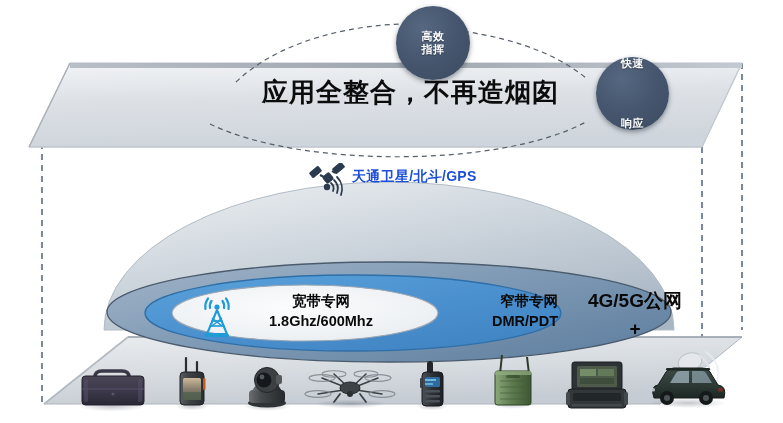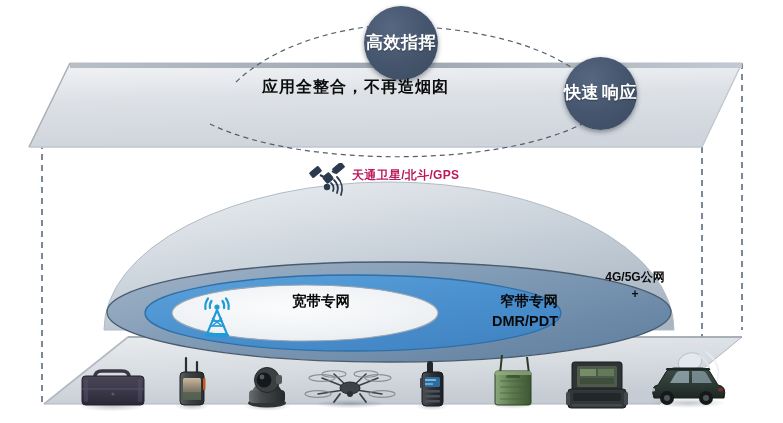--- a/index.html
+++ b/index.html
@@ -45,50 +45,51 @@
   }
   .capability-row .cap {
     font-size: 13.5px;
     font-weight: bold;
     color: #101010;
     letter-spacing: .2px;
   }
   .headline {
     left: 262px;
     top: 78px;
-    font-size: 16px;
+    font-size: 26px;
     letter-spacing: 1px;
     color: #0c0c0c;
   }
   .badge {
     position: absolute;
     border-radius: 50%;
     background: radial-gradient(circle at 36% 30%, #566781 0%, #46566e 48%, #3b4a60 100%);
     box-shadow: 0 2px 5px rgba(20,30,45,.45);
     color: #ffffff;
     font-weight: bold;
     display: flex;
-    flex-direction: row;
+    flex-direction: column;
     align-items: center;
     justify-content: center;
     text-align: center;
-    font-size: 17px;
+    font-size: 11px;
     line-height: 1.18;
     letter-spacing: .5px;
     text-shadow: 0 1px 1px rgba(0,0,0,.35);
+    margin-left: 32px;
   }
   #badge-ubiquitous { left: 162px; top: 57px;  width: 72px;  height: 72px; }
   #badge-efficient  { left: 364px; top: 6px;   width: 74px;  height: 74px; }
   #badge-rapid      { left: 564px; top: 57px;  width: 73px;  height: 73px; justify-content: space-between; }
 
   .sat-label {
     left: 352px;
     top: 169px;
-    font-size: 12px;
-    color: #be185d;
+    font-size: 14px;
+    color: #1d4ed8;
     letter-spacing: .3px;
   }
   #sat-icon {
     position: absolute;
     left: 308px;
     top: 163px;
     width: 42px;
     height: 38px;
   }
   #tower-icon {
@@ -108,22 +109,22 @@
   #label-broadband {
     left: 246px; top: 292px; width: 150px;
     font-size: 14.5px;
   }
   #label-narrowband {
     left: 438px; top: 292px; width: 120px;
     font-size: 14.5px;
     text-align: right;
   }
   #label-public {
-    left: 570px; top: 269px; width: 130px;
-    font-size: 12px;
+    left: 570px; top: 287px; width: 130px;
+    font-size: 19px;
     line-height: 1.45;
   }
 </style>
 </head>
 <body>
 
 <div id="stage">
 
   <svg class="layer" viewBox="0 0 783 423">
     <defs>
@@ -416,20 +417,21 @@
       <line x1="14.5" y1="25" x2="25.5" y2="25"></line>
       <line x1="12.5" y1="30" x2="27.5" y2="30"></line>
       <line x1="15" y1="22" x2="25" y2="30"></line>
       <line x1="25" y1="22" x2="15" y2="30"></line>
     </g>
     <rect x="8" y="38" width="24" height="3" rx="1.2" fill="#1f9bd8"></rect>
   </svg>
 
   <div class="ring-label" id="label-broadband">
     <div>宽带专网</div>
+    <div>1.8Ghz/600Mhz</div>
   </div>
 
   <div class="ring-label" id="label-narrowband">
     <div>窄带专网</div>
     <div>DMR/PDT</div>
   </div>
 
   <div class="ring-label" id="label-public">
     <div>4G/5G公网</div>
     <div>+</div>

